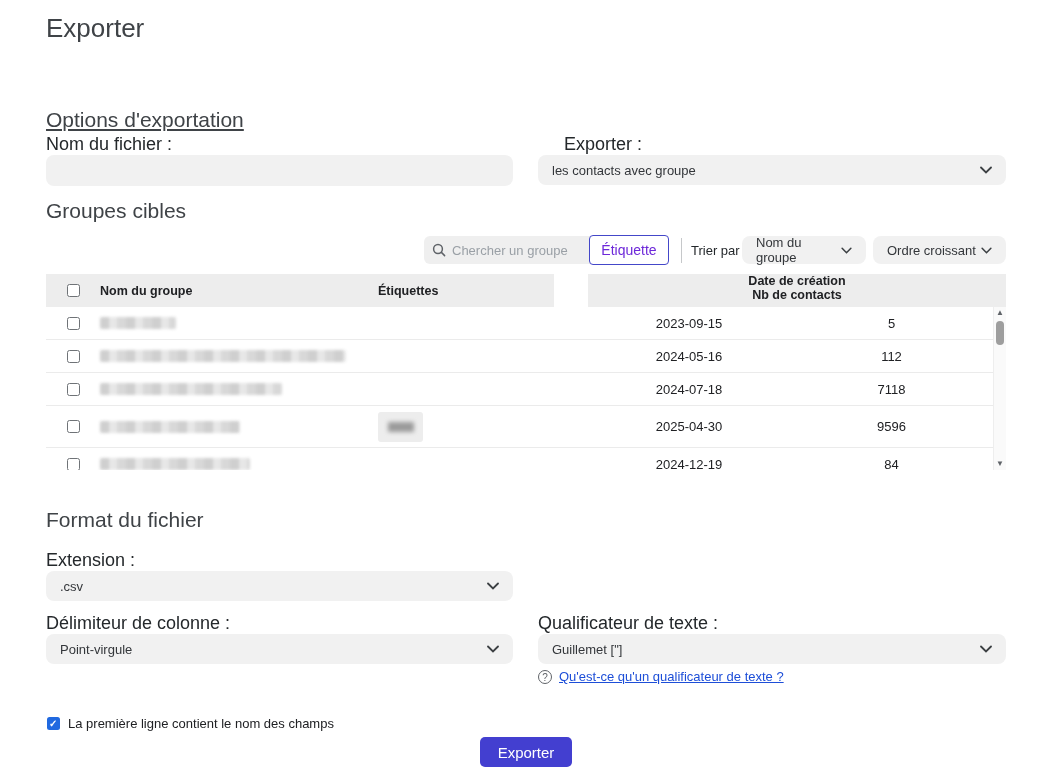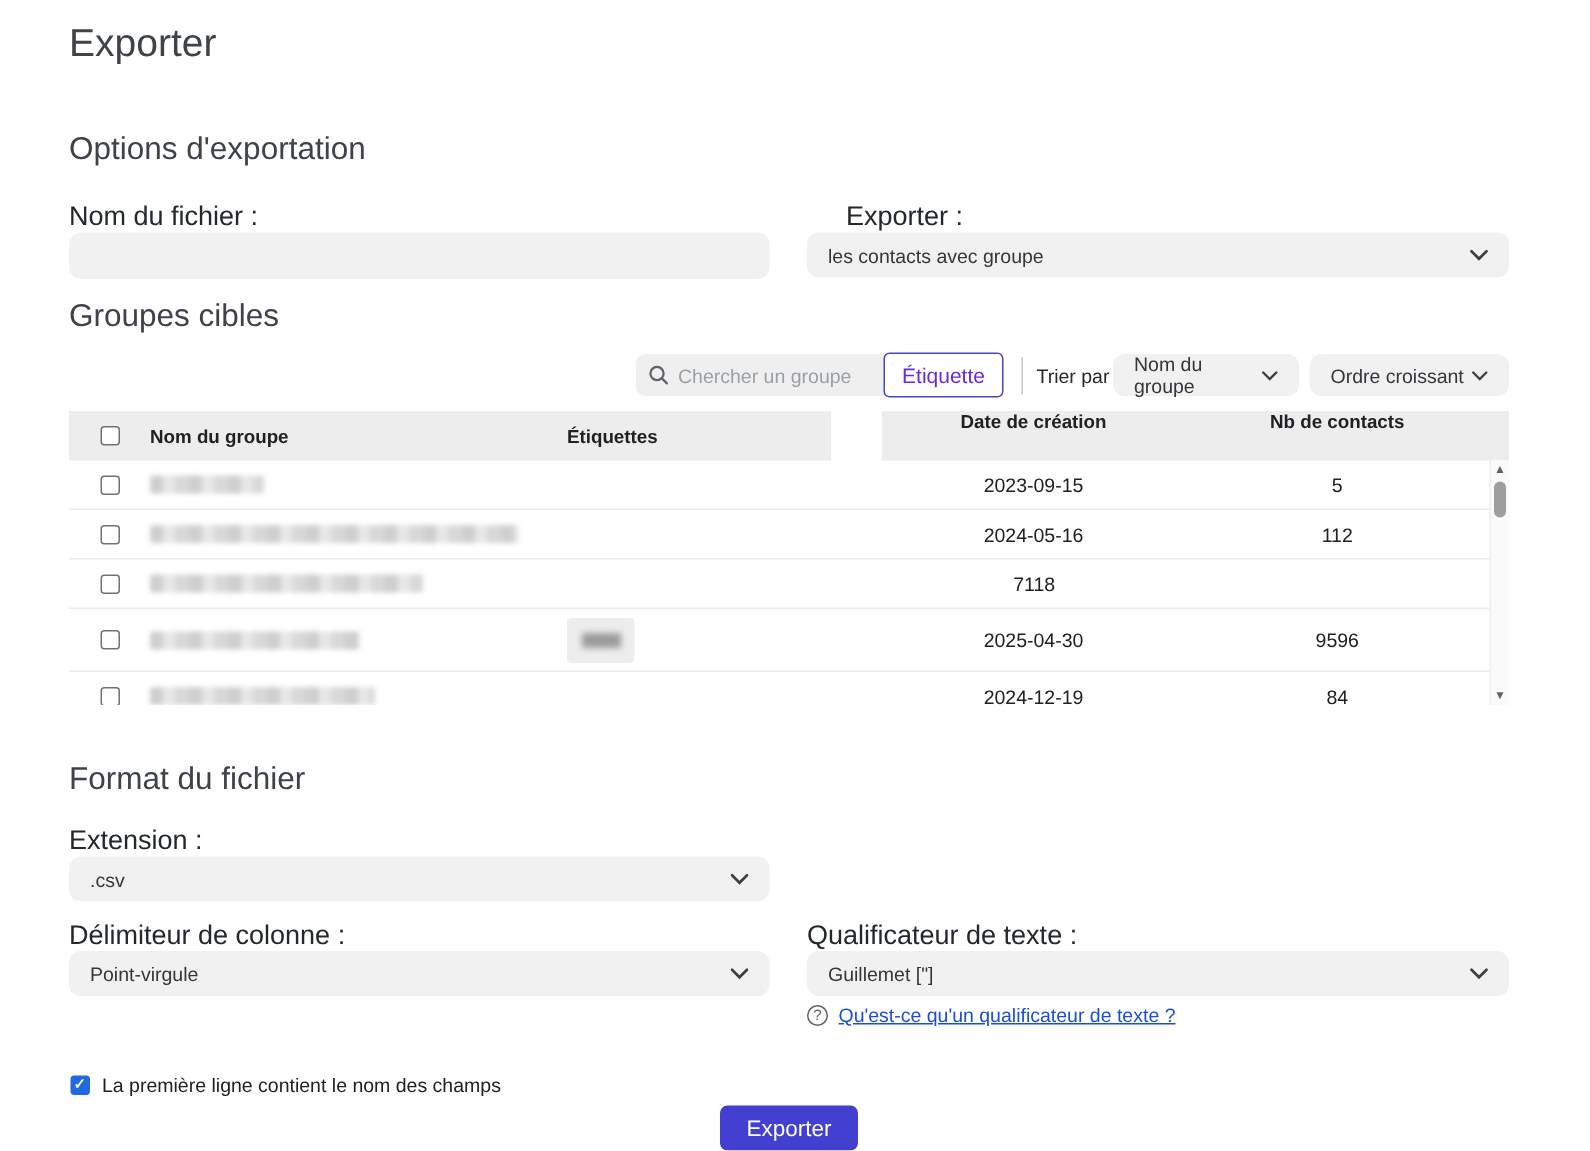--- a/index.html
+++ b/index.html
@@ -2,21 +2,21 @@
 <html><head>
 <meta charset="utf-8">
 <style>
   * { margin:0; padding:0; box-sizing:border-box; }
   html,body { width:1060px; height:767px; overflow:hidden; background:#fff;
     font-family:"Liberation Sans", sans-serif; color:#24282b; }
   .page { position:relative; width:1060px; height:767px; }
 
   .page-title { position:absolute; left:46px; top:13px; font-size:26px; font-weight:400; color:#3f4347; }
   .section-heading { position:absolute; font-size:21px; font-weight:400; color:#3f4347; }
-  .h-options { left:46px; top:88px; }
+  .h-options { left:46px; top:108px;text-decoration:underline; }
   .h-groups  { left:46px; top:199px; }
   .h-format  { left:46px; top:508px; }
 
   .field-label { position:absolute; font-size:18px; color:#24282b; }
 
   .text-input { position:absolute; background:#f1f1f1; border:none; border-radius:8px;
     height:31px; font-size:13px; padding:0 14px; color:#24282b; outline:none; }
   .fake-select { position:absolute; background:#f1f1f1; border-radius:8px; height:30px;
     display:flex; align-items:center; justify-content:space-between; padding:0 14px;
     font-size:13px; color:#33363a; cursor:pointer; }
@@ -34,21 +34,21 @@
   .vdivider { position:absolute; left:681px; top:238px; width:1px; height:25px; background:#c6c8ca; }
   .sort-label { position:absolute; left:691px; top:243px; font-size:13px; color:#24282b; }
   .sel-sortfield { left:742px; top:236px; width:124px; height:28px; }
   .sel-sortorder { left:873px; top:236px; width:133px; height:28px; }
 
   
   .table { position:absolute; left:46px; top:274px; width:960px; }
   .thead { display:flex; height:33px; font-size:12.5px; font-weight:700; color:#202124; }
   .th-left { display:flex; width:508px; background:#ededed; align-items:center; }
   .th-gap { width:34px; background:#fff; }
-  .th-right { display:flex; width:418px; background:#ededed; align-items:flex-start; }
+  .th-right { display:flex; width:418px; background:#ededed; align-items:center;flex-direction:column; }
   .c-check { width:54px; display:flex; justify-content:center; align-items:center; }
   .c-name { width:278px; display:flex; align-items:center; }
   .c-tags { width:176px; display:flex; align-items:center; }
   .c-created { width:202px; display:flex; justify-content:center; align-items:center; }
   .c-contacts { width:203px; display:flex; justify-content:center; align-items:center; }
 
   .tbody { position:relative; height:163px; overflow:hidden; }
   .trow { display:flex; height:33px; border-bottom:1px solid #ebebeb; font-size:13px; color:#202124; }
   .trow.has-chip { height:42px; }
   .gapcol { width:34px; }
@@ -184,20 +184,21 @@
         </div>
         <div class="trow">
           <div class="cell c-check">
             <span class="cb"></span>
           </div>
           <div class="cell c-name">
             <span class="redact" style="width:182px"></span>
           </div>
           <div class="cell c-tags"></div>
           <div class="gapcol"></div>
+          <div class="cell c-created">2024-07-18</div>
           <div class="cell c-contacts">7118</div>
         </div>
         <div class="trow has-chip">
           <div class="cell c-check">
             <span class="cb"></span>
           </div>
           <div class="cell c-name">
             <span class="redact" style="width:140px"></span>
           </div>
           <div class="cell c-tags">

